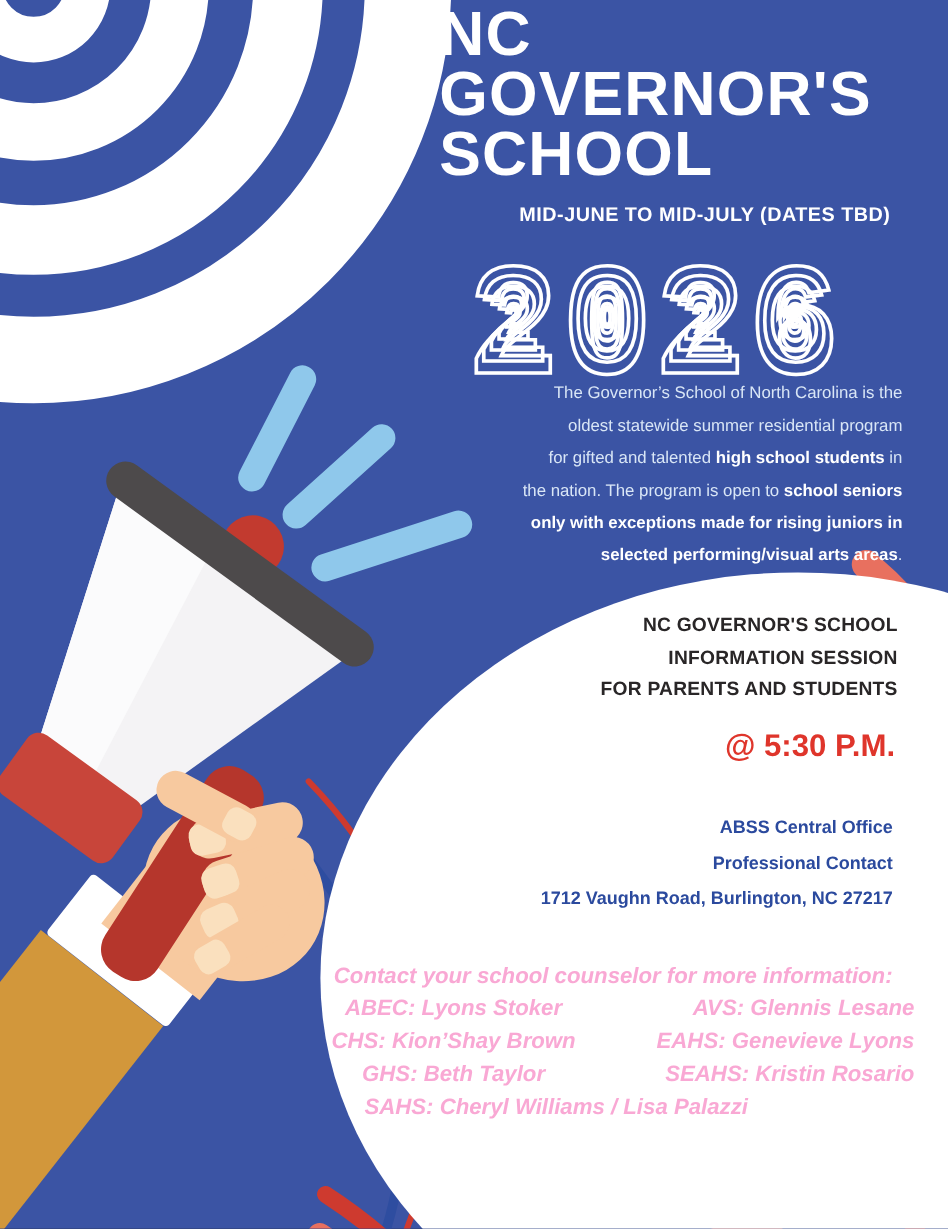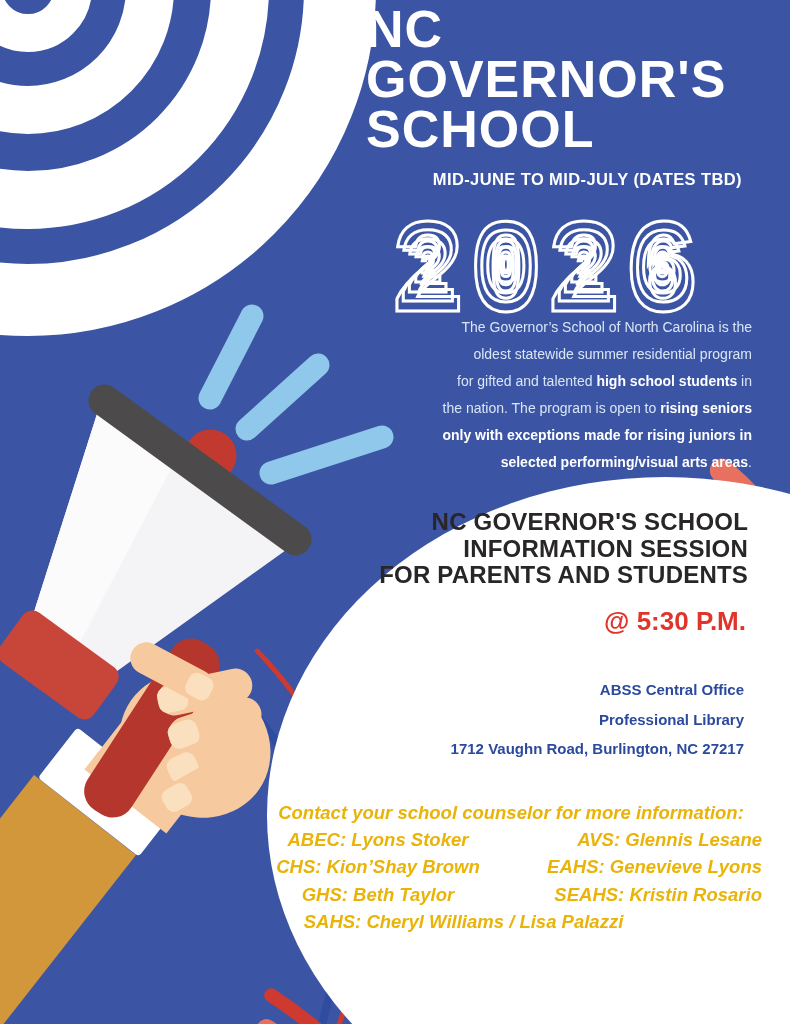--- a/index.html
+++ b/index.html
@@ -5,24 +5,24 @@
   html,body{margin:0;padding:0;background:#222;}
   .page{position:relative;width:790px;height:1024px;overflow:hidden;background:#3B54A4;
         font-family:"Liberation Sans",sans-serif;}
   .page svg.bg{position:absolute;left:0;top:0;}
   .layer{position:absolute;white-space:nowrap;}
   .title{left:366px;top:4px;font-weight:900;font-size:52px;line-height:50px;color:#FFFFFF;letter-spacing:1px;}
   .subtitle{right:48px;top:170px;font-weight:700;font-size:16.5px;color:#FFFFFF;letter-spacing:.4px;}
   .year{position:absolute;left:384px;top:212px;}
   .about{right:38px;top:314px;text-align:right;font-size:14px;line-height:27px;color:#D9E6F6;}
   .about .bold{font-weight:700;color:#FFFFFF;}
-  .s-head{right:42px;top:509px;text-align:right;font-weight:800;font-size:24px;line-height:26.5px;color:#292627;letter-spacing:.2px;}
+  .s-head{right:42px;top:509px;text-align:right;font-weight:800;font-size:16px;line-height:26.5px;color:#292627;letter-spacing:.2px;}
   .s-date{right:44px;top:606px;text-align:right;font-weight:800;font-size:26px;line-height:31px;color:#DF352B;}
   .s-loc{right:46px;top:675px;text-align:right;font-weight:700;font-size:15px;line-height:29.5px;color:#2B4A9E;}
-  .contacts{left:260px;top:799px;width:502px;font-style:italic;font-weight:700;font-size:18.5px;line-height:27.2px;color:#eab308;}
+  .contacts{left:260px;top:799px;width:502px;font-style:italic;font-weight:700;font-size:18.5px;line-height:27.2px;color:#f9a8d4;}
   .contacts .intro{text-align:center;white-space:nowrap;}
   .crow{display:flex;}
   .crow .l{width:47%;text-align:center;white-space:nowrap;}
   .crow .r{flex:1;text-align:right;white-space:nowrap;}
   .crow-full{text-align:center;padding-right:95px;white-space:nowrap;}
 </style>
 </head>
 <body>
 
 <div class="page">
@@ -131,38 +131,38 @@
       <text x="278" y="89.2" text-anchor="middle" font-size="102" font-family="&quot;Liberation Sans&quot;, sans-serif" font-weight="700" fill="none" stroke="#FFFFFF" stroke-width="3">6</text>
       <text x="278" y="79.7" text-anchor="middle" font-size="76" font-family="&quot;Liberation Sans&quot;, sans-serif" font-weight="700" fill="none" stroke="#FFFFFF" stroke-width="3">6</text>
       <text x="278" y="70.2" text-anchor="middle" font-size="50" font-family="&quot;Liberation Sans&quot;, sans-serif" font-weight="700" fill="none" stroke="#FFFFFF" stroke-width="3">6</text>
       <text x="278" y="60.7" text-anchor="middle" font-size="24" font-family="&quot;Liberation Sans&quot;, sans-serif" font-weight="700" fill="none" stroke="#FFFFFF" stroke-width="3">6</text>
     </svg>
 
   <div class="layer about">
       <div><span>The Governor’s School of North Carolina is the</span></div>
       <div><span>oldest statewide summer residential program</span></div>
       <div><span>for gifted and talented </span><span class="bold">high school students</span><span> in</span></div>
-      <div><span>the nation. The program is open to </span><span class="bold">rising seniors</span></div>
+      <div><span>the nation. The program is open to </span><span class="bold">school seniors</span></div>
       <div><span class="bold">only with exceptions made for rising juniors in</span></div>
       <div><span class="bold">selected performing/visual arts areas</span><span>.</span></div>
     </div>
 
   <div class="layer s-head">
       <div>NC GOVERNOR'S SCHOOL</div>
       <div>INFORMATION SESSION</div>
       <div>FOR PARENTS AND STUDENTS</div>
     </div>
 
   <div class="layer s-date">
       <div>@ 5:30 P.M.</div>
     </div>
 
   <div class="layer s-loc">
       <div>ABSS Central Office</div>
-      <div>Professional Library</div>
+      <div>Professional Contact</div>
       <div>1712 Vaughn Road, Burlington, NC 27217</div>
     </div>
 
   <div class="layer contacts">
     <div class="intro">Contact your school counselor for more information:</div>
     <div>
         <div class="crow">
           <span class="l">ABEC: Lyons Stoker</span>
           <span class="r">AVS: Glennis Lesane</span>
         </div>

